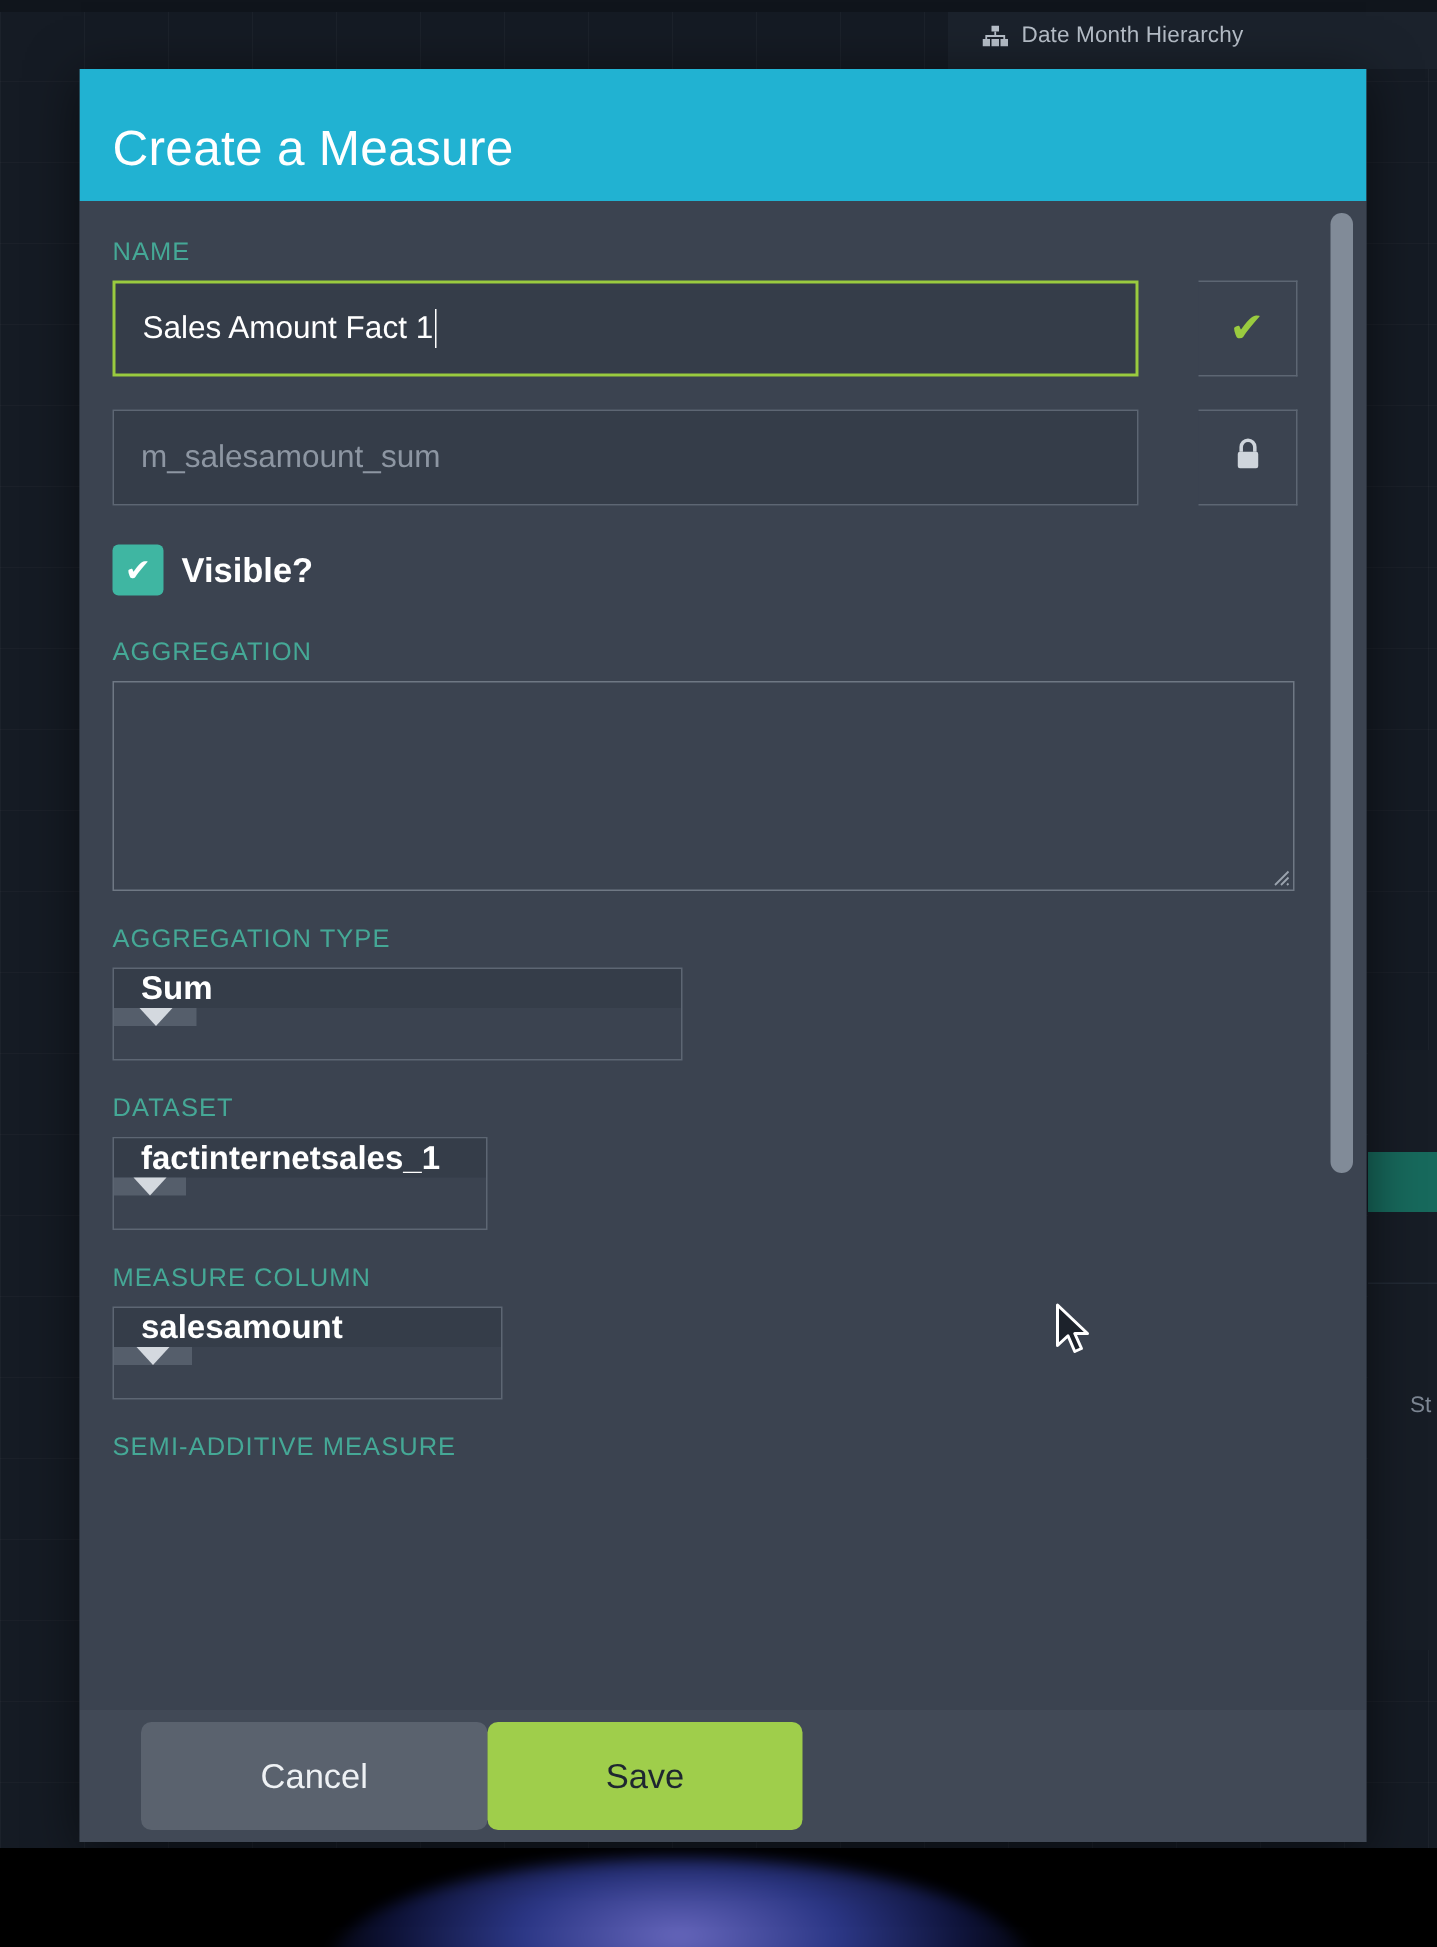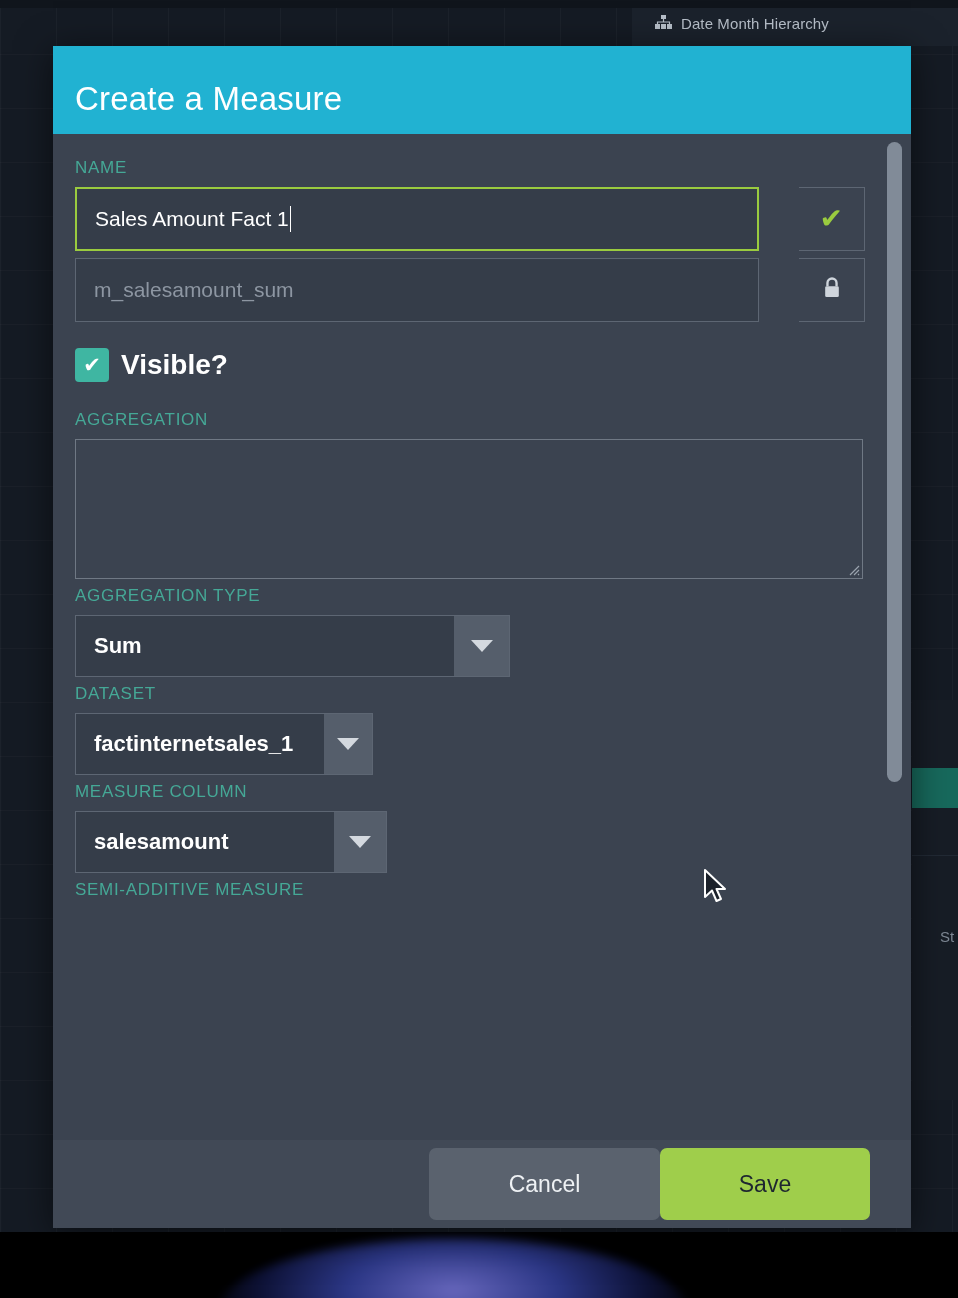--- a/index.html
+++ b/index.html
@@ -34,21 +34,21 @@
   #bg-canvas-panel {
     position: absolute;
     left: 632px; top: 8px;
     width: 326px; height: 38px;
     background: #1b222c;
   }
 
   .bg-node {
     position: absolute;
     display: flex;
-    align-items: flex-start;
+    align-items: center;
     gap: 9px;
     color: #b7bfc9;
     font-size: 15px;
     letter-spacing: 0.1px;
     white-space: nowrap;
   }
 
   #bg-node-date-month { left: 655px; top: 15px; }
 
   .hierarchy-icon { display: block; width: 17px; height: 14px; }
@@ -132,21 +132,21 @@
   }
 
   .field-label {
     color: #45a896;
     font-size: 17px;
     letter-spacing: 0.7px;
     margin-bottom: 9px;
     font-weight: 400;
   }
 
-  .field-group { margin-bottom: 7px; }
+  .field-group { margin-bottom: 22px; }
 
   
   .input-row { display: flex; align-items: stretch; gap: 40px; }
 
   .text-input {
     height: 64px;
     background: #353d49;
     color: #ffffff;
     font-size: 21px;
     font-family: "Liberation Sans", sans-serif;
@@ -197,21 +197,21 @@
     background: #3fb6a2;
     border-radius: 4px;
     display: flex;
     align-items: center;
     justify-content: center;
     color: #ffffff;
     font-size: 21px;
   }
   #visible-label {
     color: #ffffff;
-    font-size: 28px;
+    font-size: 23px;
     font-weight: bold;
   }
 
   
   #description-box {
     position: relative;
     width: 788px;
     height: 140px;
     background: #3b4350;
     border: 1px solid #6f7884;
@@ -221,20 +221,21 @@
     right: 2px; bottom: 2px;
     width: 14px; height: 14px;
   }
 
   
   .select {
     display: inline-flex;
     align-items: stretch;
     border: 1px solid #5d6673;
     height: 62px;
+    flex-direction: column;
   }
   .select-value {
     background: #353d49;
     color: #ffffff;
     font-size: 22px;
     font-weight: bold;
     display: flex;
     align-items: center;
     padding: 0 18px;
   }
@@ -271,21 +272,21 @@
     border-radius: 8px;
   }
 
   
   #modal-footer {
     height: 88px;
     background: #414956;
     display: flex;
     align-items: center;
     padding: 0 41px 0 41px;
-    justify-content: flex-end;
+    justify-content: flex-start;
   }
   .btn {
     height: 72px;
     border-radius: 7px;
     font-size: 23px;
     display: flex;
     align-items: center;
     justify-content: center;
     cursor: pointer;
     border: none;

